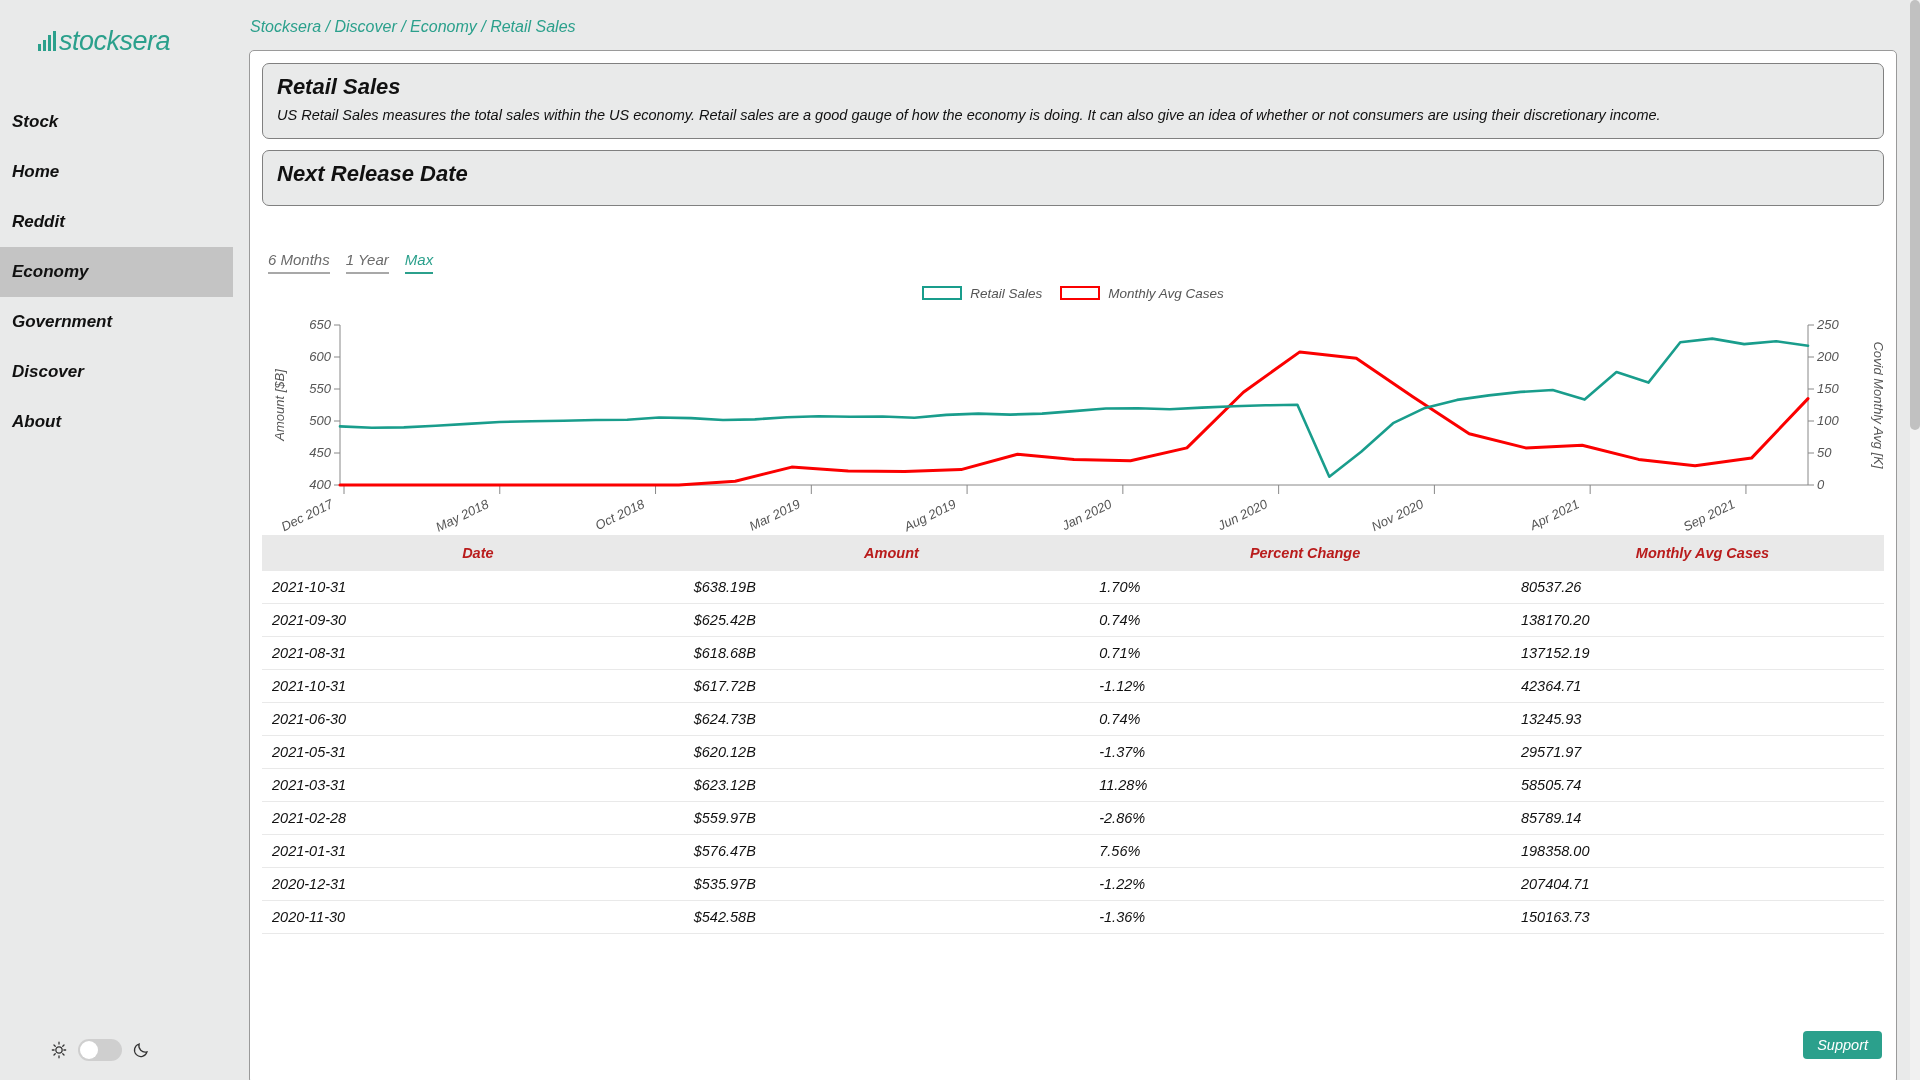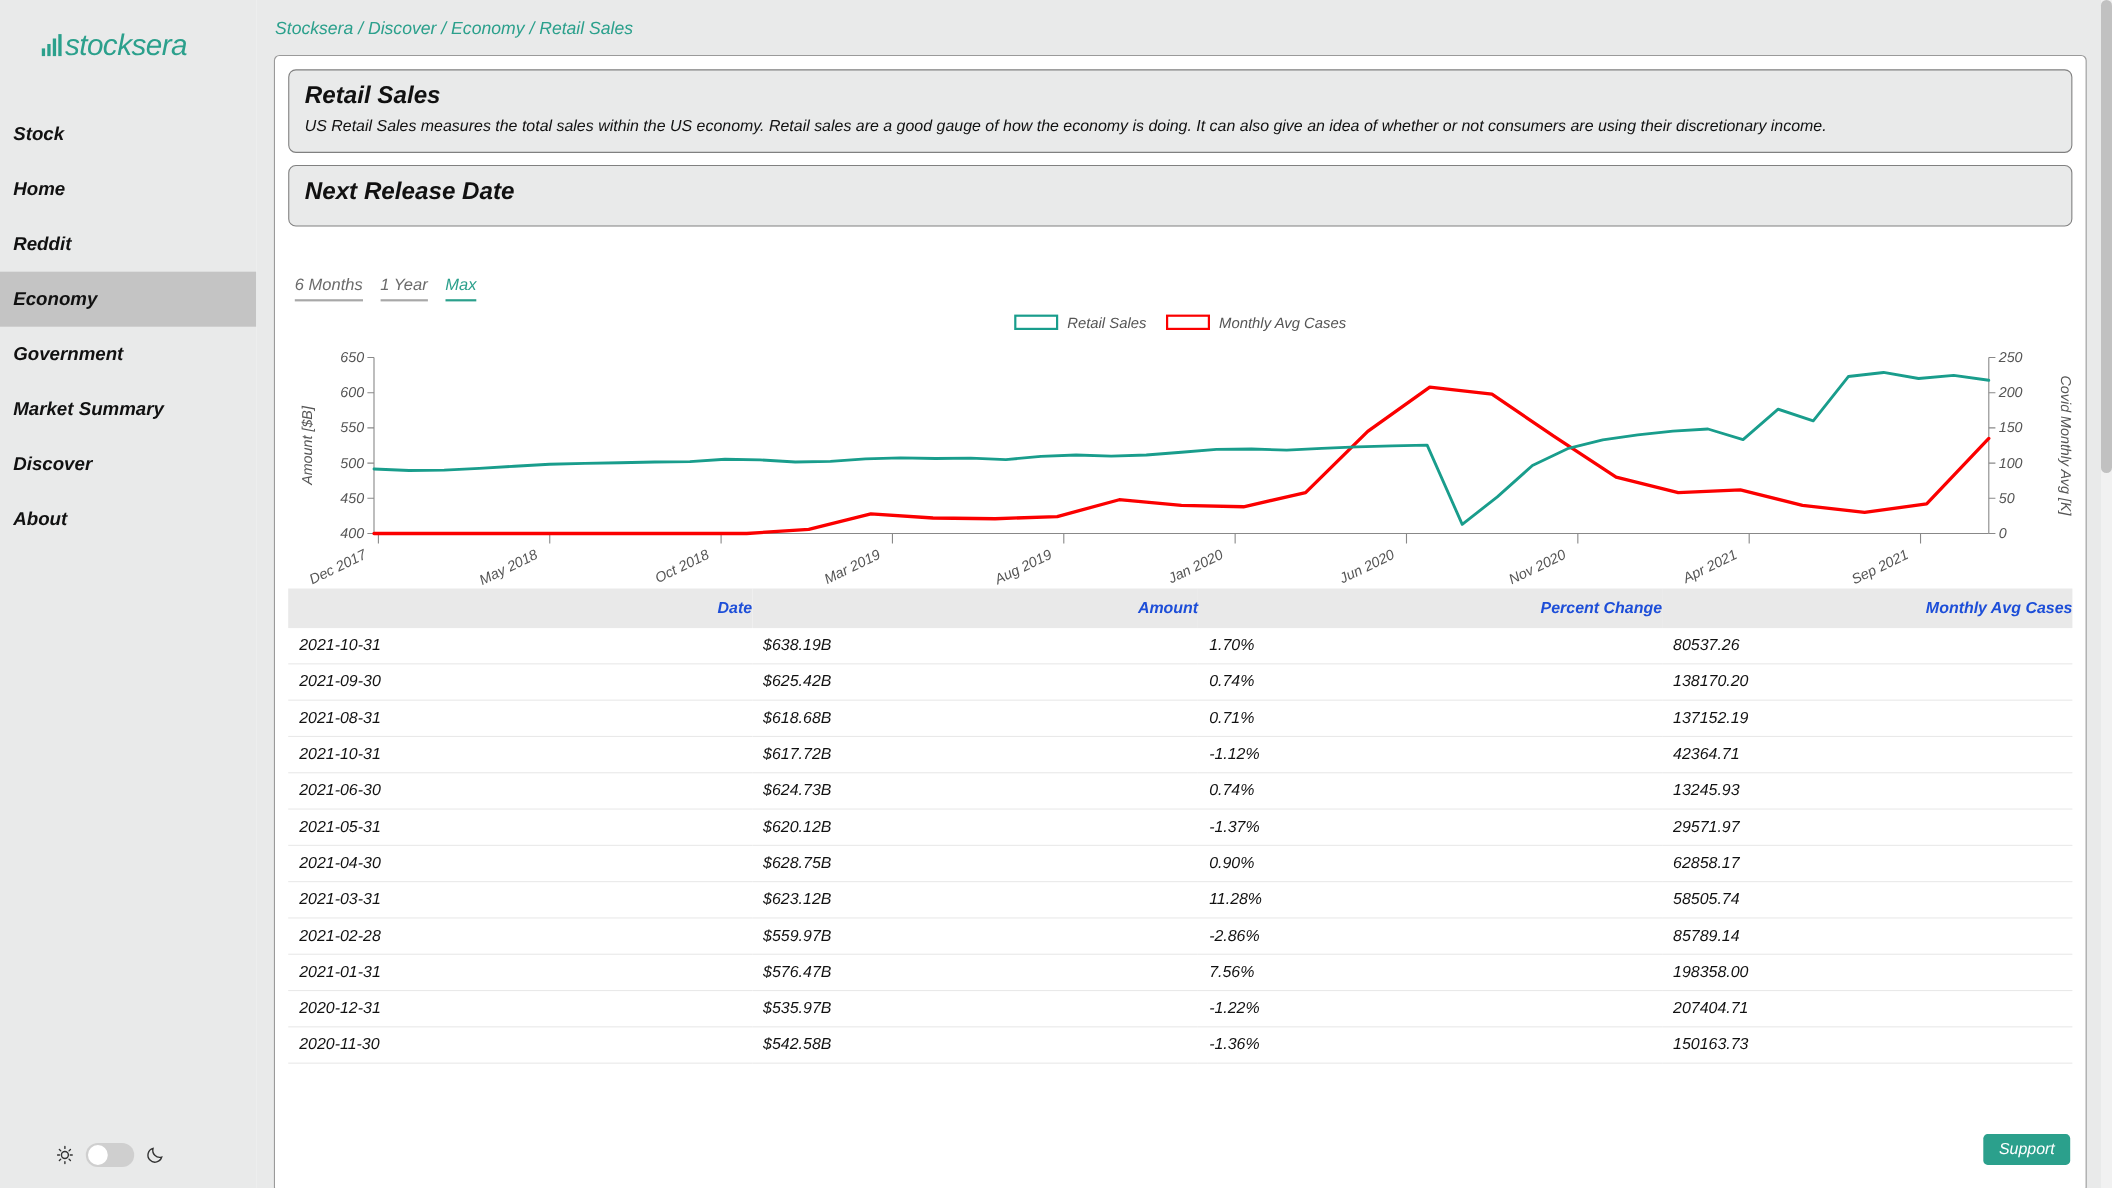--- a/index.html
+++ b/index.html
@@ -131,22 +131,22 @@
     position: absolute; top: 6px; left: 0; width: 100%;
     display: flex; justify-content: center; gap: 18px; align-items: center;
   }
   .legend-item { display: flex; align-items: center; gap: 8px; }
   .legend-swatch { width: 40px; height: 14px; background: #fff; border: 2.5px solid #000; }
   .legend-label { font-size: 13.5px; color: #555; }
 
   
   table { border-collapse: collapse; width: 100%; table-layout: fixed; }
   thead th {
-    background: #e9e9e9; text-align: right;
-    font-size: 14.5px; font-weight: bold; color: #1d4ed8;
+    background: #e9e9e9; text-align: center;
+    font-size: 14.5px; font-weight: bold; color: #b91c1c;
     padding: 10px 0 10px 10px;
   }
   tbody td {
     font-size: 14.5px; color: #111;
     padding: 8px 0 8px 10px;
     border-bottom: 1px solid #e9e9e9;
   }
   .col-date { width: 26%; }
   .col-amount { width: 25%; }
   .col-pct { width: 26%; }
@@ -183,21 +183,20 @@
       </span>
       <span class="brand-text">stocksera</span>
     </div>
 
     <nav class="nav">
       <div class="nav-item">Stock</div>
       <div class="nav-item">Home</div>
       <div class="nav-item">Reddit</div>
       <div class="nav-item active">Economy</div>
       <div class="nav-item">Government</div>
-      <div class="nav-item">Market Summary</div>
       <div class="nav-item">Discover</div>
       <div class="nav-item">About</div>
     </nav>
 
     <div class="bottom-controls">
       <span class="sun-icon">
         <svg width="18" height="18" viewBox="0 0 24 24" fill="none" stroke="#333" stroke-width="1.7" stroke-linecap="round">
           <circle cx="12" cy="12" r="4.2"></circle>
           <path d="M12 1.6v2.4M12 20v2.4M3.1 12H5.5M18.5 12h2.4M5.3 5.3l1.7 1.7M17 17l1.7 1.7M18.7 5.3L17 7M7 17l-1.7 1.7"></path>
         </svg>
@@ -350,26 +349,20 @@
               <td>0.74%</td>
               <td>13245.93</td>
             </tr>
             <tr>
               <td>2021-05-31</td>
               <td>$620.12B</td>
               <td>-1.37%</td>
               <td>29571.97</td>
             </tr>
             <tr>
-              <td>2021-04-30</td>
-              <td>$628.75B</td>
-              <td>0.90%</td>
-              <td>62858.17</td>
-            </tr>
-            <tr>
               <td>2021-03-31</td>
               <td>$623.12B</td>
               <td>11.28%</td>
               <td>58505.74</td>
             </tr>
             <tr>
               <td>2021-02-28</td>
               <td>$559.97B</td>
               <td>-2.86%</td>
               <td>85789.14</td>

